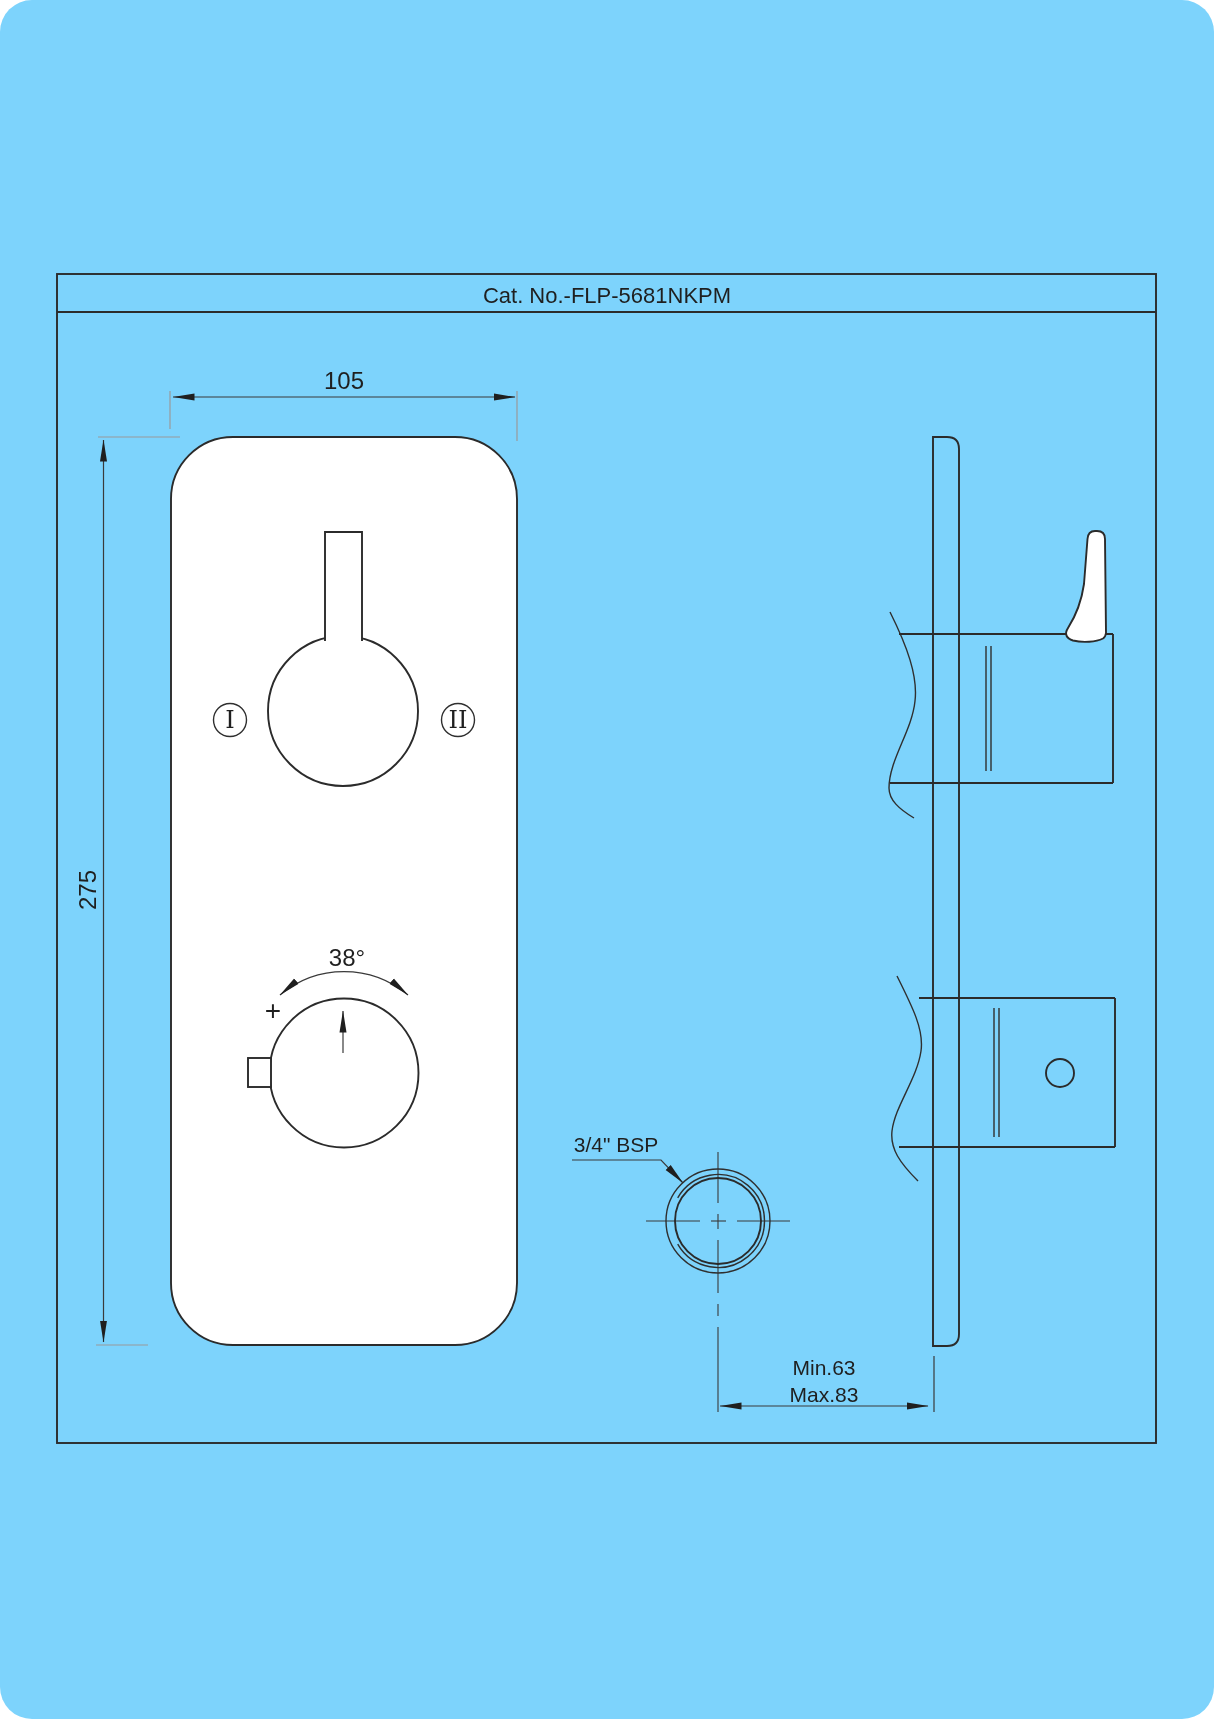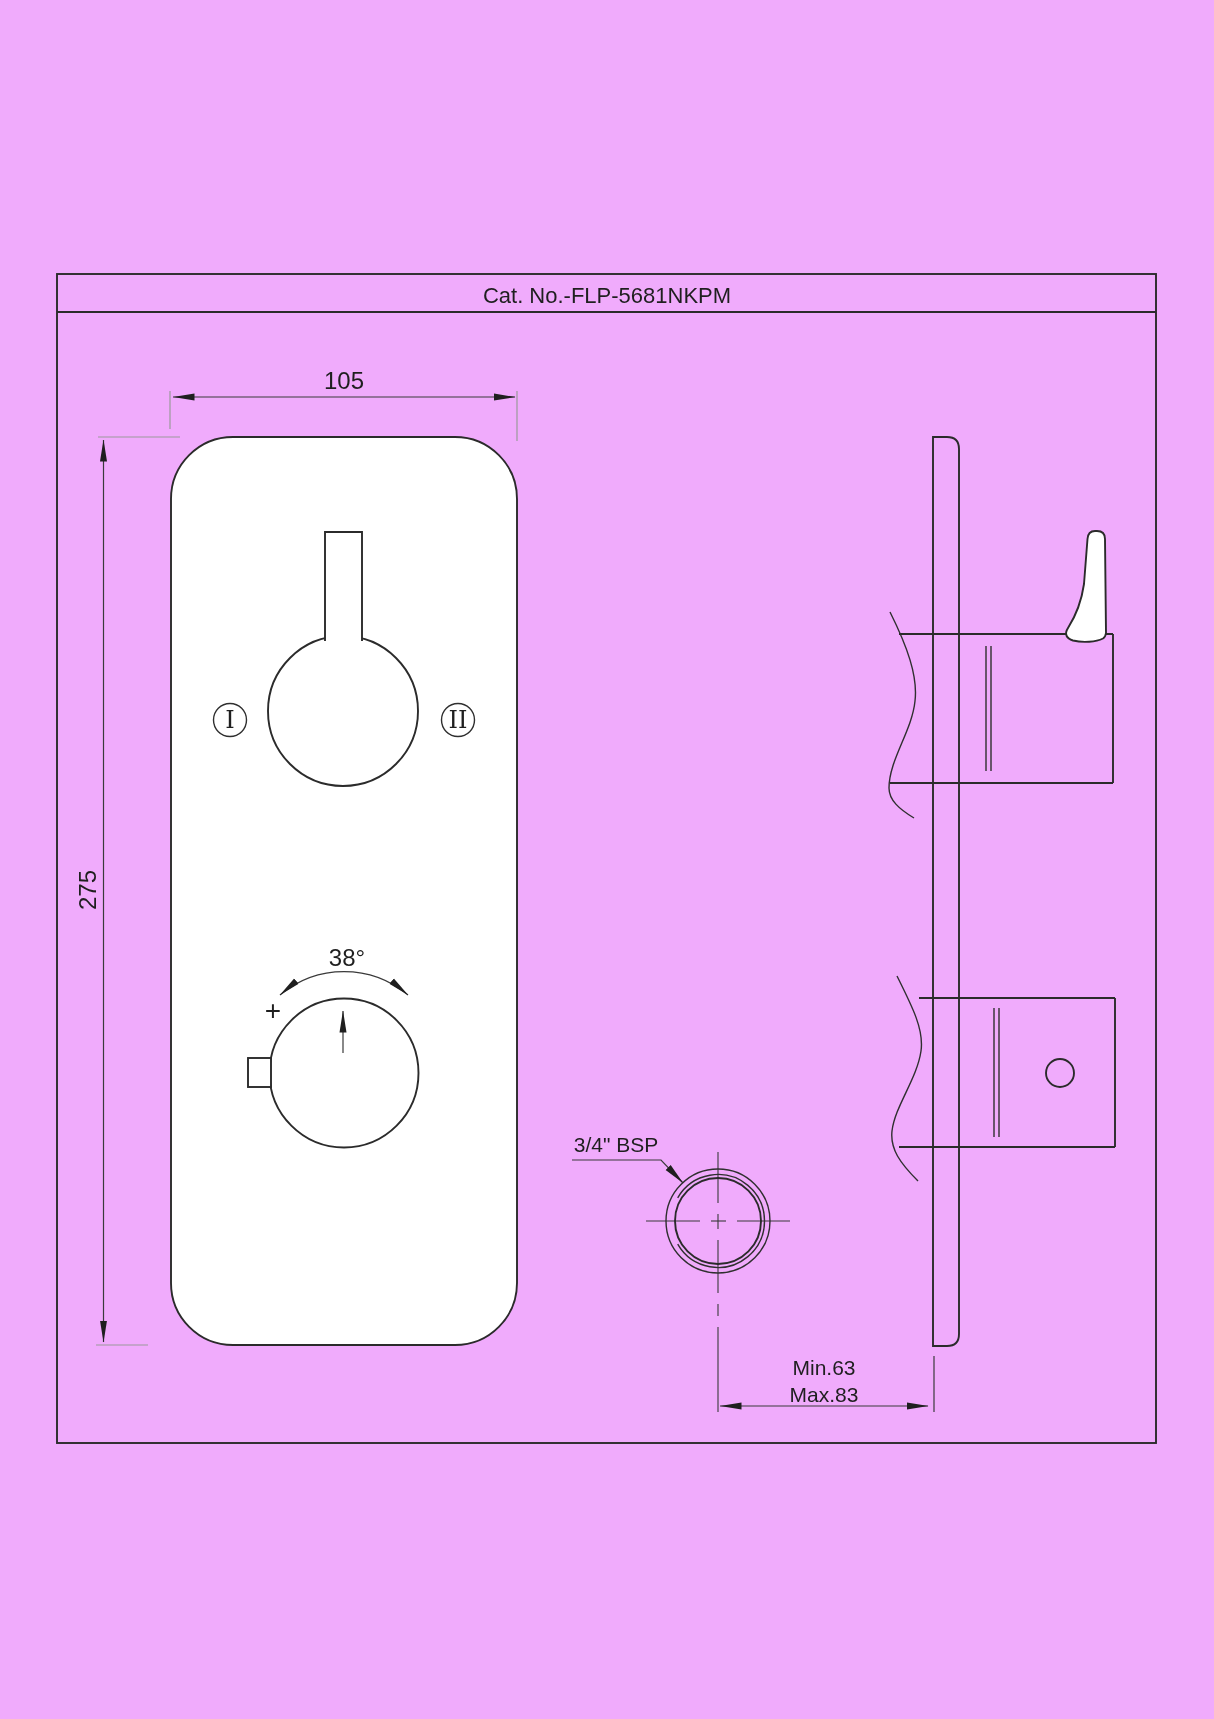--- a/index.html
+++ b/index.html
@@ -1,16 +1,16 @@
 <!DOCTYPE html>
 <html><head>
 <meta charset="utf-8">
 <style>
   html,body{margin:0;padding:0;background:#ffffff;}
-  #stage{position:relative;width:1214px;height:1719px;background:#f0abfc;overflow:hidden;}
+  #stage{position:relative;width:1214px;height:1719px;background:#7dd3fc;overflow:hidden;border-radius:32px;}
   svg{position:absolute;left:0;top:0;}
   text{font-family:"Liberation Sans",sans-serif;fill:#1f1f1f;}
   .serif{font-family:"DejaVu Serif",serif;}
   .outline{stroke:#2b2b2b;stroke-width:1.9;fill:none;}
   .outline-f{stroke:#2b2b2b;stroke-width:1.9;fill:#ffffff;}
   .thin{stroke:#2f2f2f;stroke-width:1.4;fill:none;}
   .dim{stroke:#3a3a3a;stroke-width:1.2;fill:none;}
   .ext{stroke:#9a9a9a;stroke-width:1.2;fill:none;}
   .cline{stroke:#3a3a3a;stroke-width:1.1;fill:none;}
 </style>

